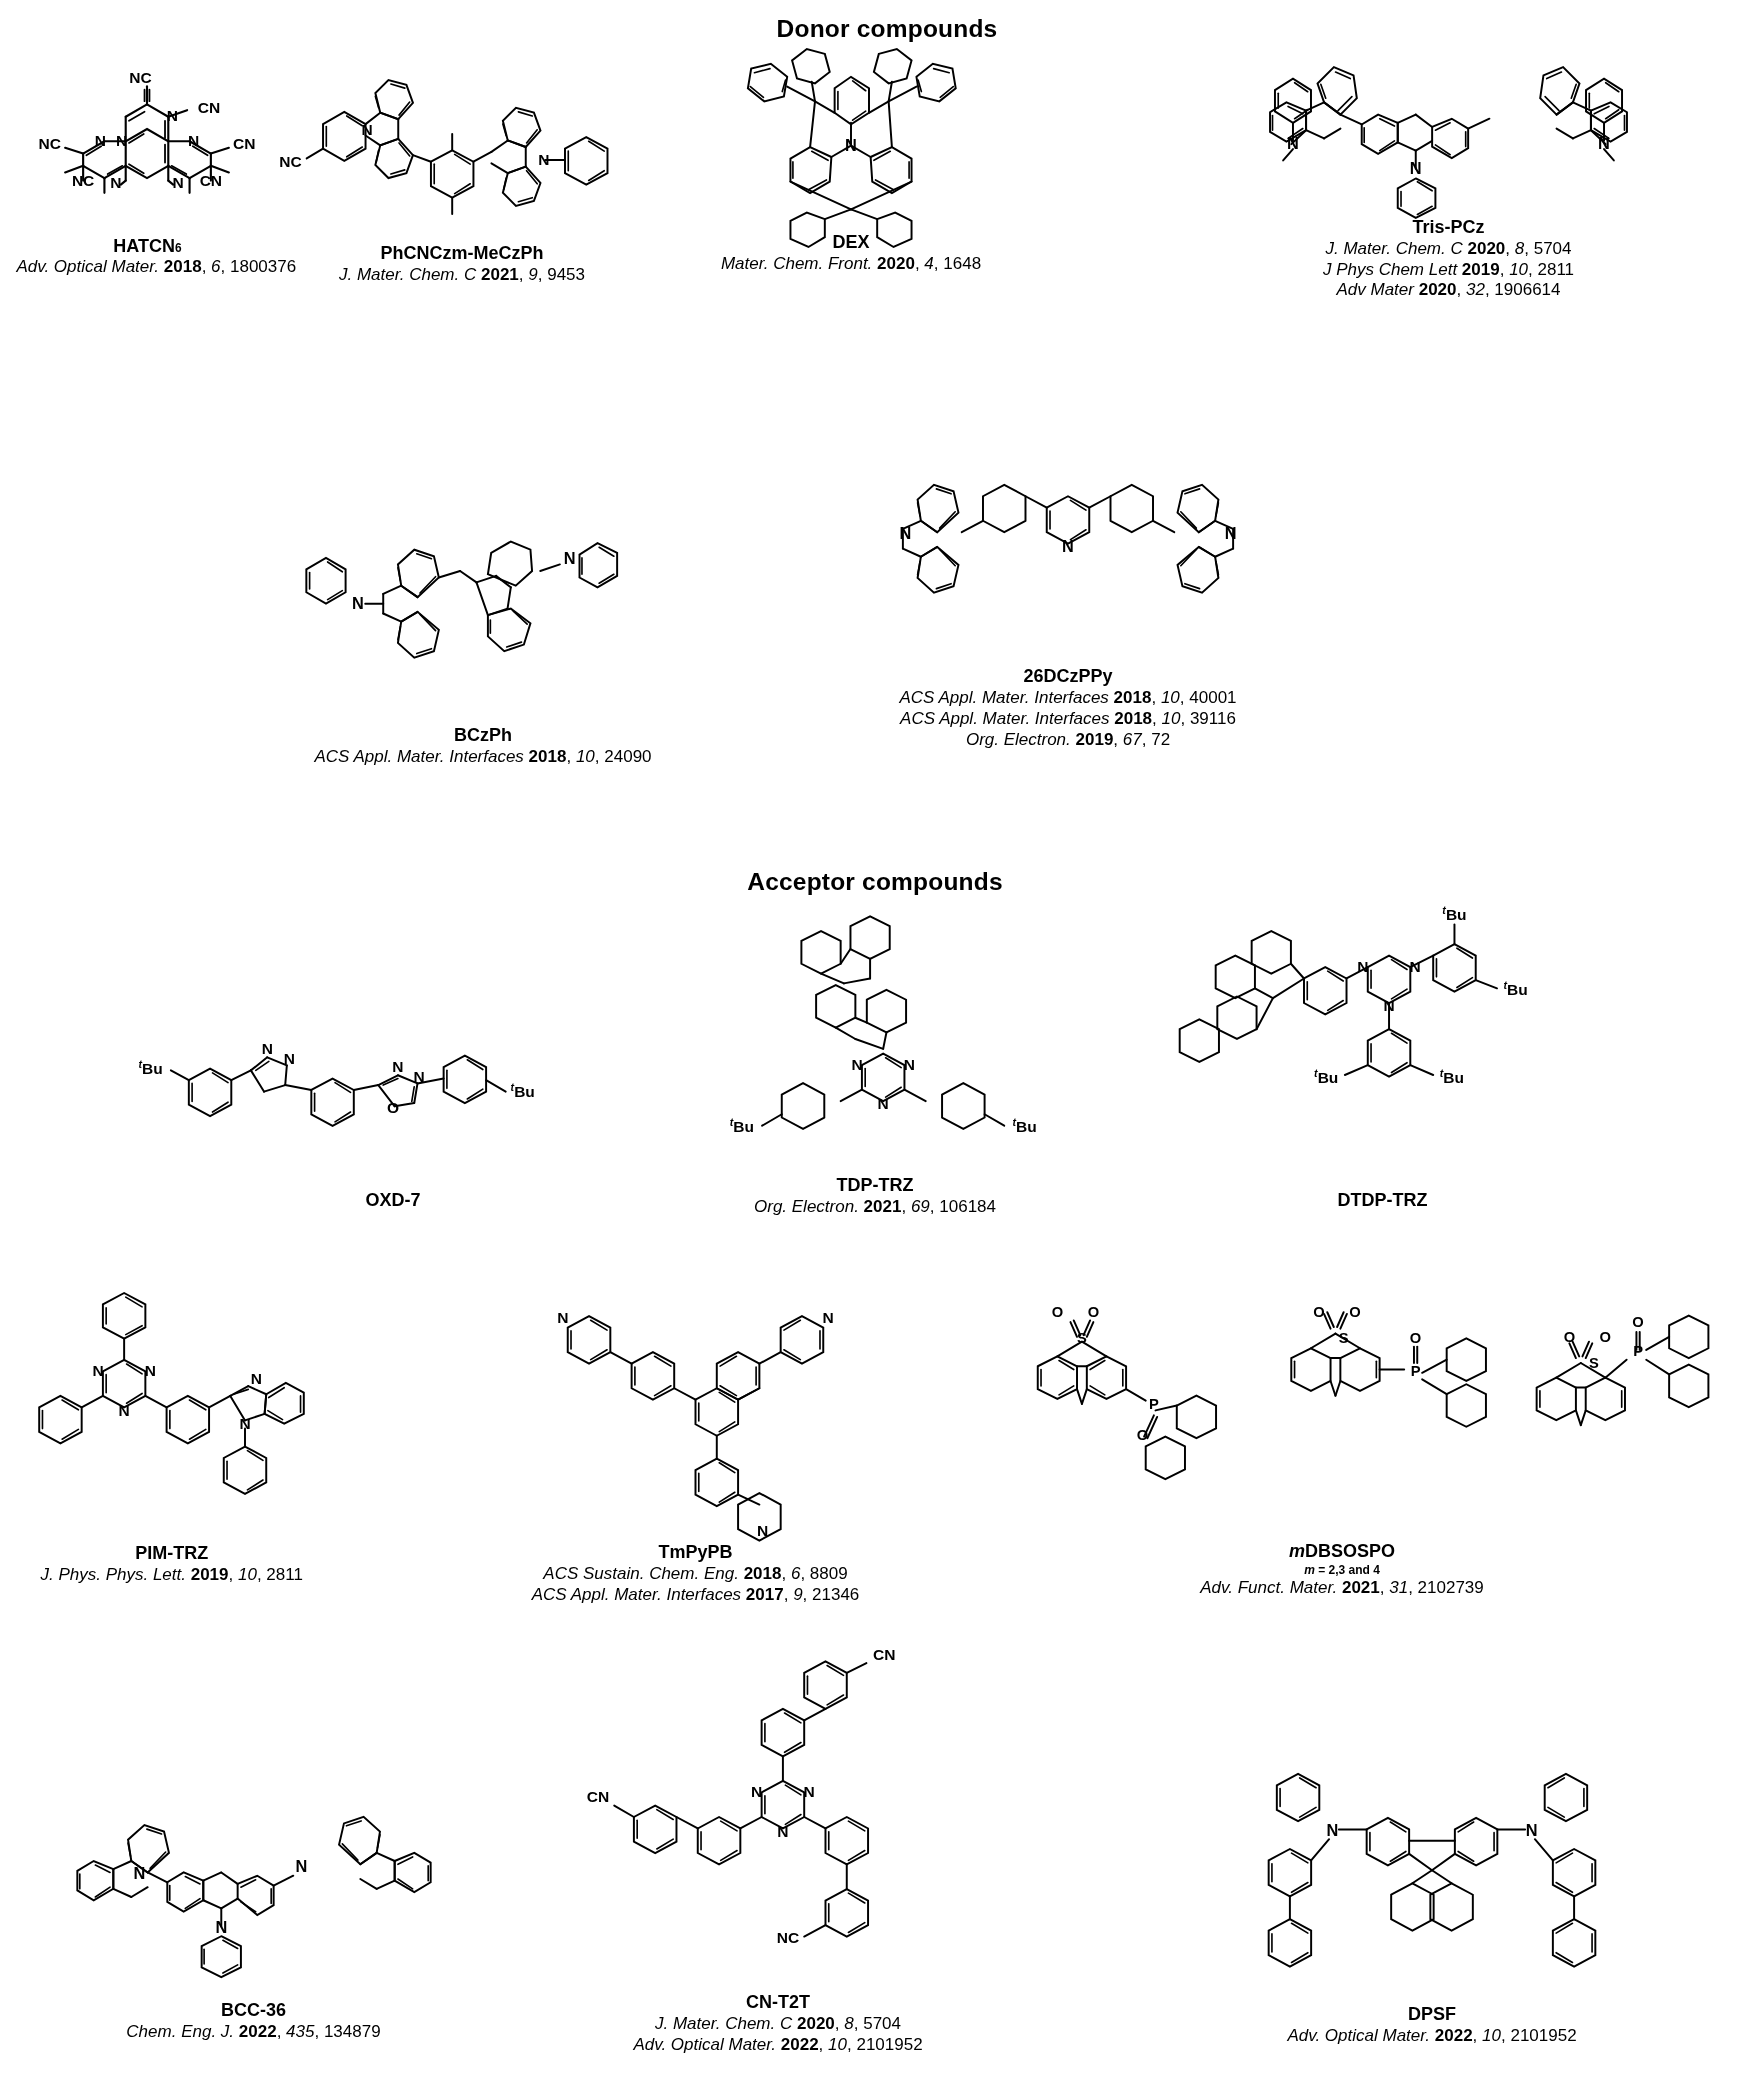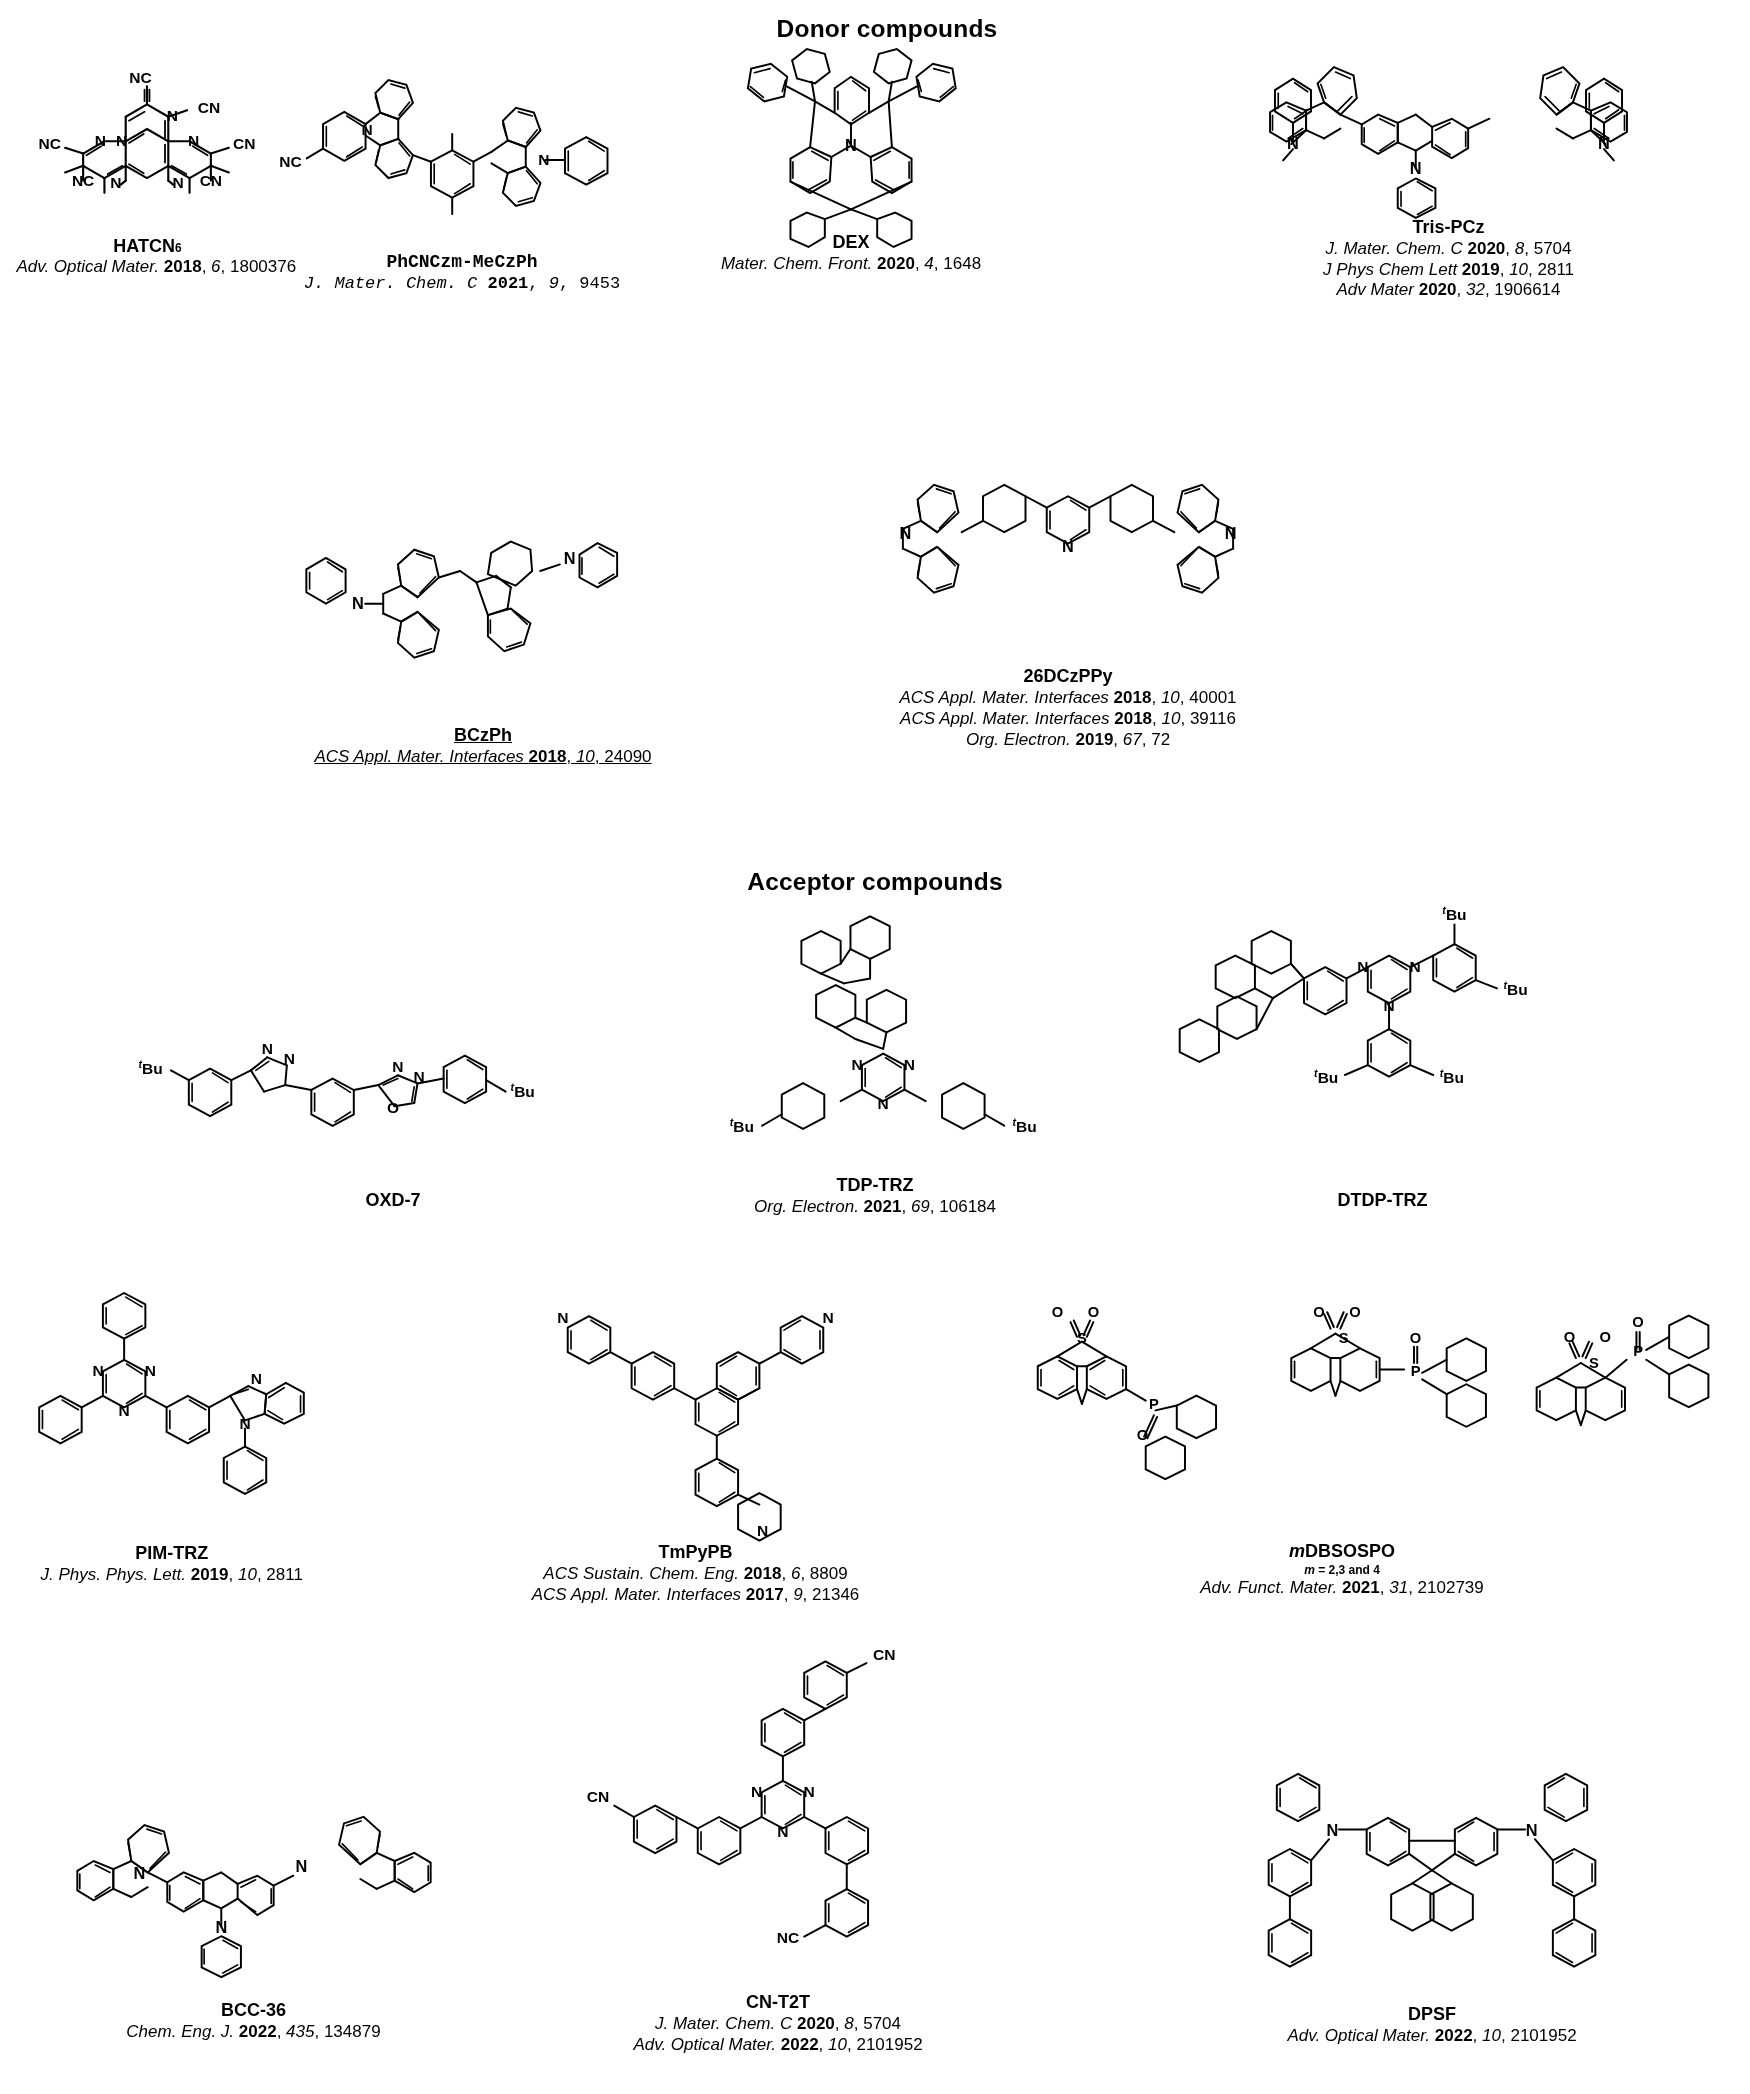--- a/index.html
+++ b/index.html
@@ -163,21 +163,21 @@
         <line x1="385" y1="93" x2="404" y2="105" stroke-width="2"></line>
         <line x1="385" y1="141" x2="404" y2="129" stroke-width="2"></line>
       </g>
       <g fill="#000" stroke="none" font-size="19">
         <text x="34" y="124" text-anchor="end">NC</text>
         <text x="114" y="85" text-anchor="middle">N</text>
         <text x="330" y="122" text-anchor="middle">N</text>
       </g>
     </svg>
   </div>
-  <div class="cap" style="margin-top:23px;font-family:Liberation Mono, monospace;">
+  <div class="cap" style="margin-top:14px;">
     <div class="nm">PhCNCzm-MeCzPh</div>
     <div class="ref"><span>J. Mater. Chem. C</span> <b>2021</b><span class="pl">, </span><i>9</i><span class="pl">, </span><span class="pl">9453</span></div>
   </div>
 </div>
 
 <div class="cmp" style="left:679px;top:49px;width:344px;">
   <div class="struct">
     <svg width="344" height="180" viewBox="0 0 420 220" fill="none" stroke="#000" stroke-width="2.4" stroke-linecap="round">
 
       <g>
@@ -388,21 +388,21 @@
         <line x1="401" y1="62" x2="401" y2="82" stroke-width="2"></line>
         <line x1="422" y1="49" x2="440" y2="60" stroke-width="2"></line>
         <line x1="440" y1="82" x2="422" y2="93" stroke-width="2"></line>
       </g>
       <g fill="#000" stroke="none" font-size="20">
         <text x="127" y="125" text-anchor="middle">N</text>
         <text x="386" y="70" text-anchor="middle">N</text>
       </g>
     </svg>
   </div>
-  <div class="cap" style="margin-top:4.9px;text-decoration:underline;">
+  <div class="cap" style="margin-top:4.9px;">
     <div class="nm">BCzPh</div>
     <div class="ref"><span>ACS Appl. Mater. Interfaces</span> <b>2018</b><span class="pl">, </span><i>10</i><span class="pl">, </span><span class="pl">24090</span></div>
   </div>
 </div>
 
 <div class="cmp" style="left:790px;top:475px;width:556px;">
   <div class="struct">
     <svg width="556" height="188" viewBox="0 0 680 230" fill="none" stroke="#000" stroke-width="2.4" stroke-linecap="round">
 
       <g>

